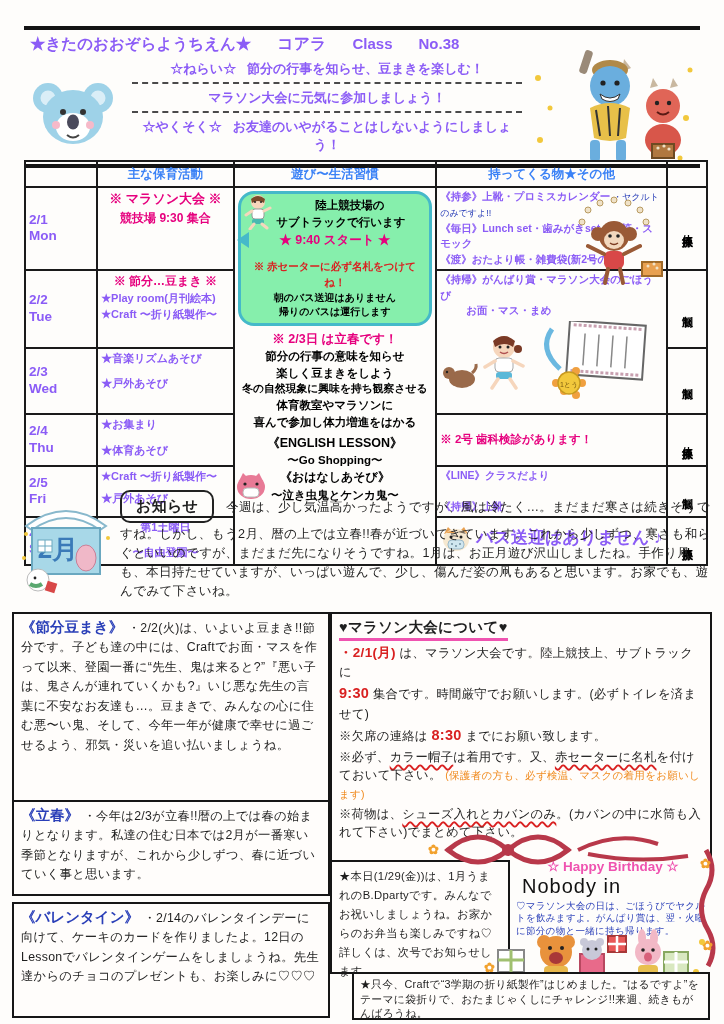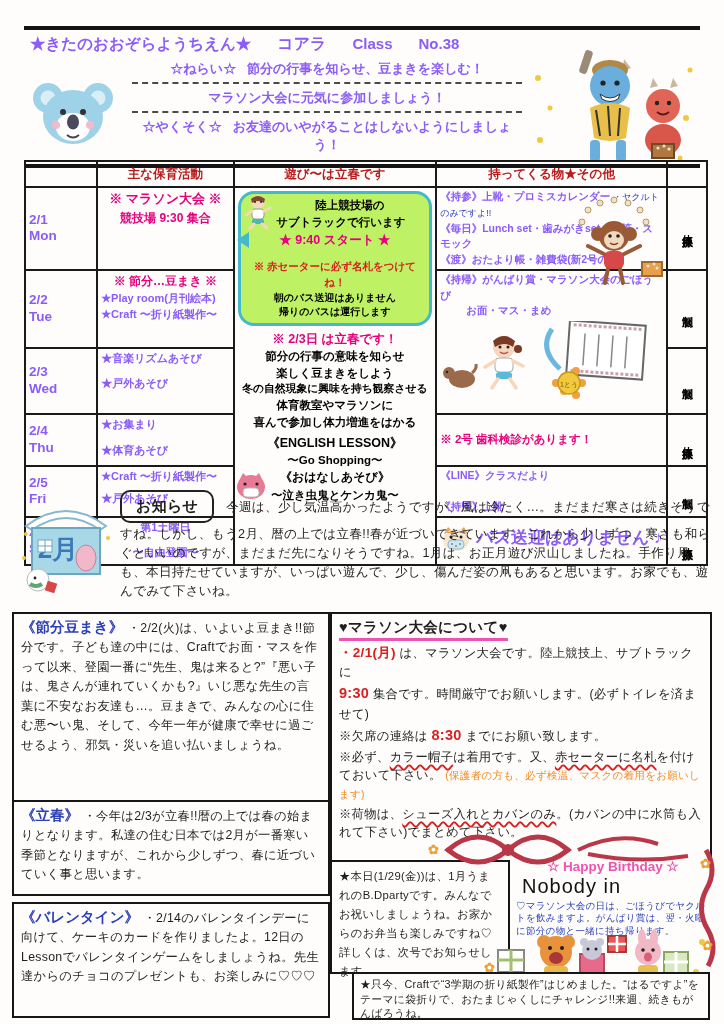--- a/index.html
+++ b/index.html
@@ -17,29 +17,29 @@
   .title-row{display:flex;align-items:baseline;gap:26px;padding-left:6px;font-size:15px;}
   .title-row .school{font-size:15.5px;}
   .hdr-line{margin-left:108px;margin-right:178px;text-align:center;font-size:13px;padding:5px 0 4px;}
   .dashline{border-bottom:2px dashed #4a4a4a;}
   .koala{position:absolute;left:6px;top:42px;}
   .oni{position:absolute;right:2px;top:18px;}
 
   
   table.week{position:absolute;left:24px;top:160px;border-collapse:collapse;table-layout:fixed;width:684px;}
   table.week td,table.week th{border:2px solid #1a1a1a;padding:1px 3px;vertical-align:top;}
-  table.week th{font-size:12.5px;height:22px;vertical-align:middle;color:#b91c1c;}
+  table.week th{font-size:12.5px;height:22px;vertical-align:middle;color:#3b82f6;}
   .datecell{text-align:left;vertical-align:middle !important;font-size:13.5px;line-height:1.25;}
   .actcell{font-size:11px;line-height:1.5;}
   .act-line{display:block;}
   .center{text-align:center;}
   .unicell{vertical-align:middle !important;text-align:center;}
   .vert{writing-mode:vertical-rl;text-orientation:upright;font-size:11px;font-weight:bold;margin:0 auto;letter-spacing:2px;}
   .playcell{position:relative;font-size:11.5px;text-align:center;line-height:1.45;}
-  .bubble{position:relative;border:3px solid #45b9c9;border-radius:16px;padding:3px 4px 4px 4px;margin:2px 0 4px 0;background:#bef264;}
+  .bubble{position:relative;border:3px solid #45b9c9;border-radius:16px;padding:3px 4px 4px 4px;margin:2px 0 4px 0;background:#86efac;}
   .bubble:before{content:"";position:absolute;left:-12px;top:38px;border:8px solid transparent;border-right:12px solid #45b9c9;}
   .bubble .boy{position:absolute;left:2px;top:0px;}
   .bubble-main{font-size:11.5px;font-weight:bold;padding-left:30px;}
   .bubble-start{font-size:12.5px;margin-top:1px;}
   .bubble-tag{font-size:10.5px;margin-top:10px;}
   .bubble-bus{font-size:10px;font-weight:bold;line-height:1.35;margin-top:1px;}
   .goal{font-size:11.5px;font-weight:bold;}
   .bringcell{font-size:10.5px;line-height:1.5;}
   .monkey-wrap{position:absolute;left:560px;top:196px;}
   .storyline{position:relative;}
@@ -156,21 +156,21 @@
         <col style="width:72px">
         <col style="width:136px">
         <col style="width:202px">
         <col style="width:230px">
         <col style="width:40px">
       </colgroup>
     <tbody>
         <tr>
       <th></th>
       <th>主な保育活動</th>
-      <th>遊び〜は立春です</th>
+      <th>遊び〜生活習慣</th>
       <th>持ってくる物★その他</th>
       <th></th>
     </tr>
 
     <tr style="height:78px;">
       <td class="datecell g">
         <span>2/1</span><br>
         <span>Mon</span>
       </td>
       <td class="actcell center">

